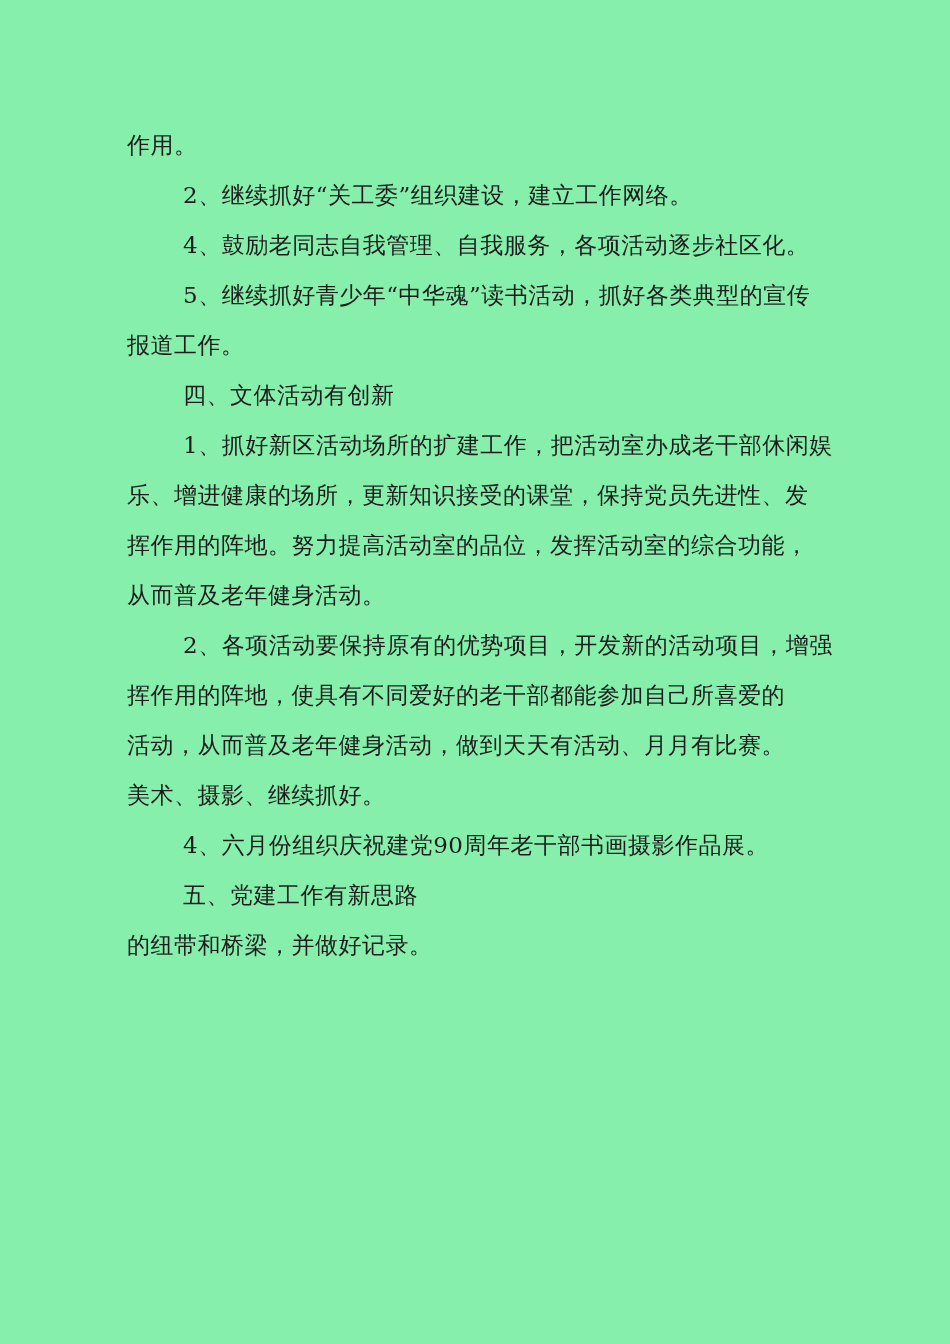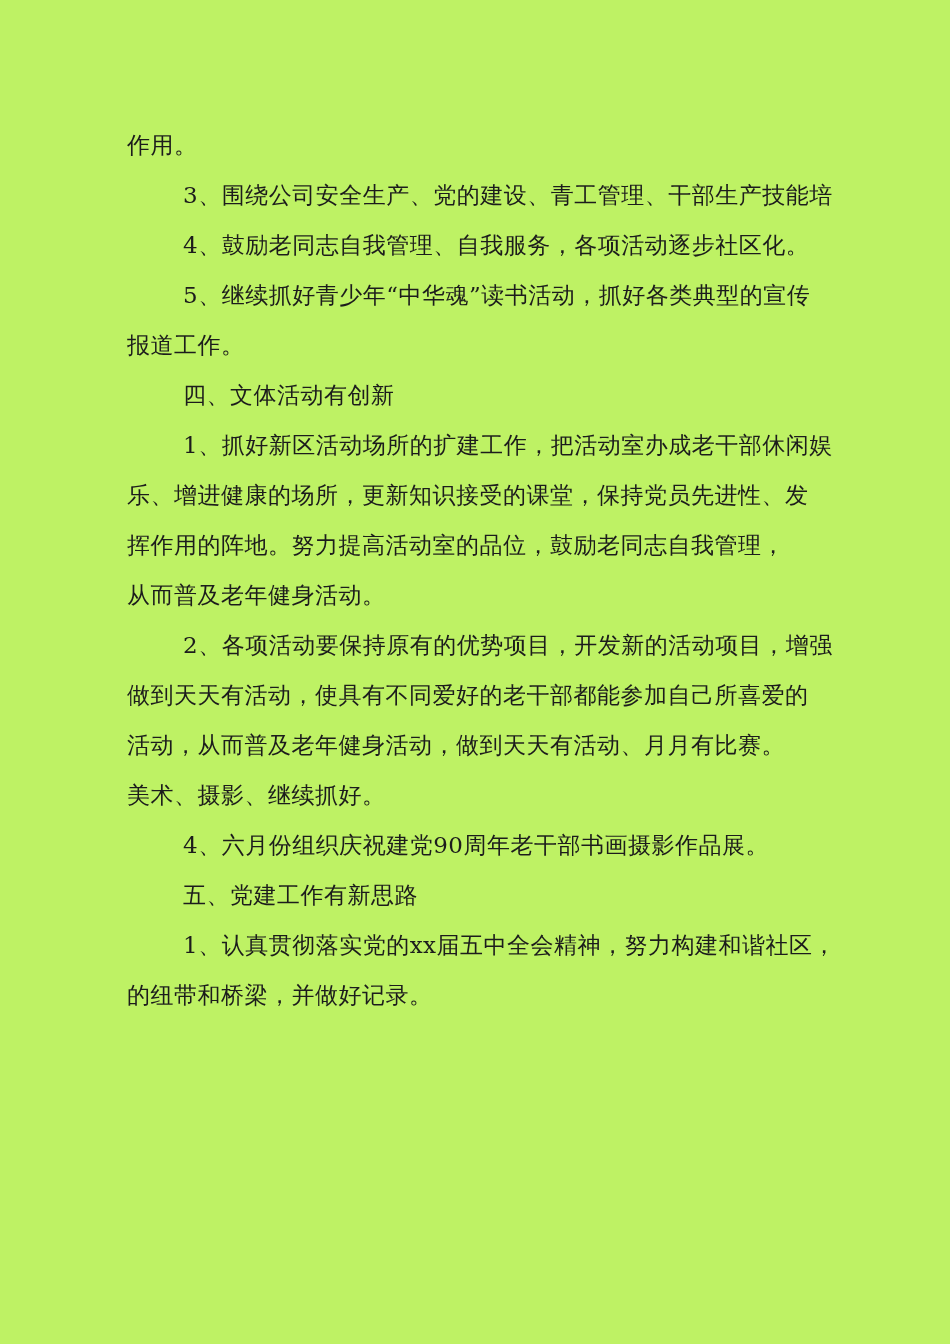--- a/index.html
+++ b/index.html
@@ -5,21 +5,21 @@
   * { margin: 0; padding: 0; box-sizing: border-box; }
   html, body {
     width: 950px;
     background: #ffffff;
     font-family: "DejaVu Serif", "Liberation Serif", serif;
   }
   .page {
     position: relative;
     width: 950px;
     height: 1344px;
-    background: #bef264;
+    background: #86efac;
     overflow: hidden;
   }
   .doc-body {
     position: absolute;
     left: 127px;
     top: 120px;
     width: 690px;
     color: #1c1c1c;
   }
   .doc-line {
@@ -33,31 +33,30 @@
   .doc-line.indent {
     padding-left: 56px;
   }
 </style>
 </head>
 <body>
 
 <div class="page">
   <div class="doc-body">
     <div class="doc-line">作用。</div>
-    <div class="doc-line indent">3、围绕公司安全生产、党的建设、青工管理、干部生产技能培</div>
+    <div class="doc-line indent">2、继续抓好“关工委”组织建设，建立工作网络。</div>
     <div class="doc-line indent">4、鼓励老同志自我管理、自我服务，各项活动逐步社区化。</div>
     <div class="doc-line indent">5、继续抓好青少年“中华魂”读书活动，抓好各类典型的宣传</div>
     <div class="doc-line">报道工作。</div>
     <div class="doc-line indent">四、文体活动有创新</div>
     <div class="doc-line indent">1、抓好新区活动场所的扩建工作，把活动室办成老干部休闲娱</div>
     <div class="doc-line">乐、增进健康的场所，更新知识接受的课堂，保持党员先进性、发</div>
-    <div class="doc-line">挥作用的阵地。努力提高活动室的品位，鼓励老同志自我管理，</div>
+    <div class="doc-line">挥作用的阵地。努力提高活动室的品位，发挥活动室的综合功能，</div>
     <div class="doc-line">从而普及老年健身活动。</div>
     <div class="doc-line indent">2、各项活动要保持原有的优势项目，开发新的活动项目，增强</div>
-    <div class="doc-line">做到天天有活动，使具有不同爱好的老干部都能参加自己所喜爱的</div>
+    <div class="doc-line">挥作用的阵地，使具有不同爱好的老干部都能参加自己所喜爱的</div>
     <div class="doc-line">活动，从而普及老年健身活动，做到天天有活动、月月有比赛。</div>
     <div class="doc-line">美术、摄影、继续抓好。</div>
     <div class="doc-line indent">4、六月份组织庆祝建党90周年老干部书画摄影作品展。</div>
     <div class="doc-line indent">五、党建工作有新思路</div>
-    <div class="doc-line indent">1、认真贯彻落实党的xx届五中全会精神，努力构建和谐社区，</div>
     <div class="doc-line">的纽带和桥梁，并做好记录。</div>
   </div>
 </div>
 
 </body></html>

